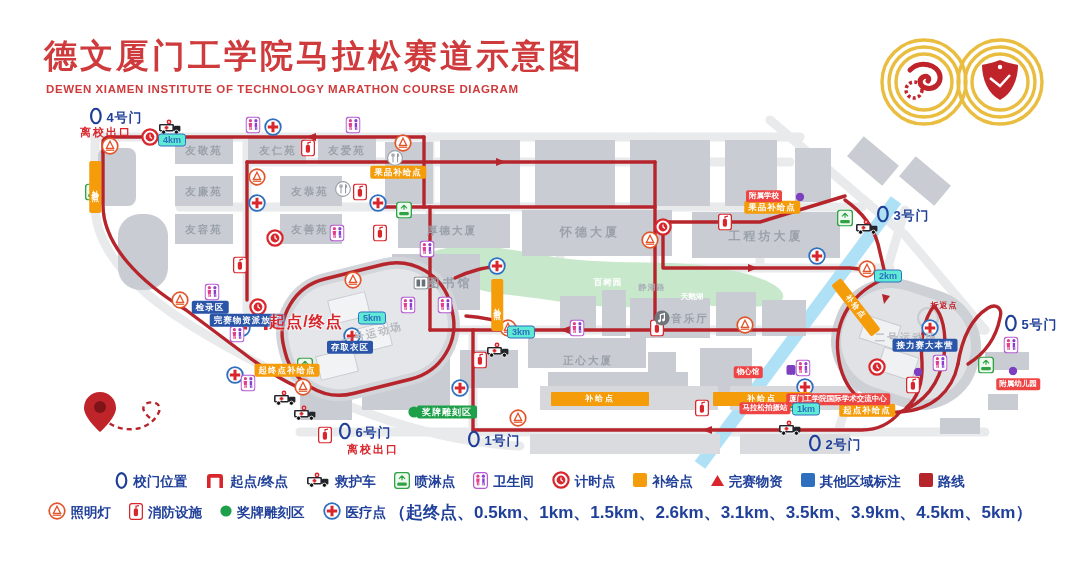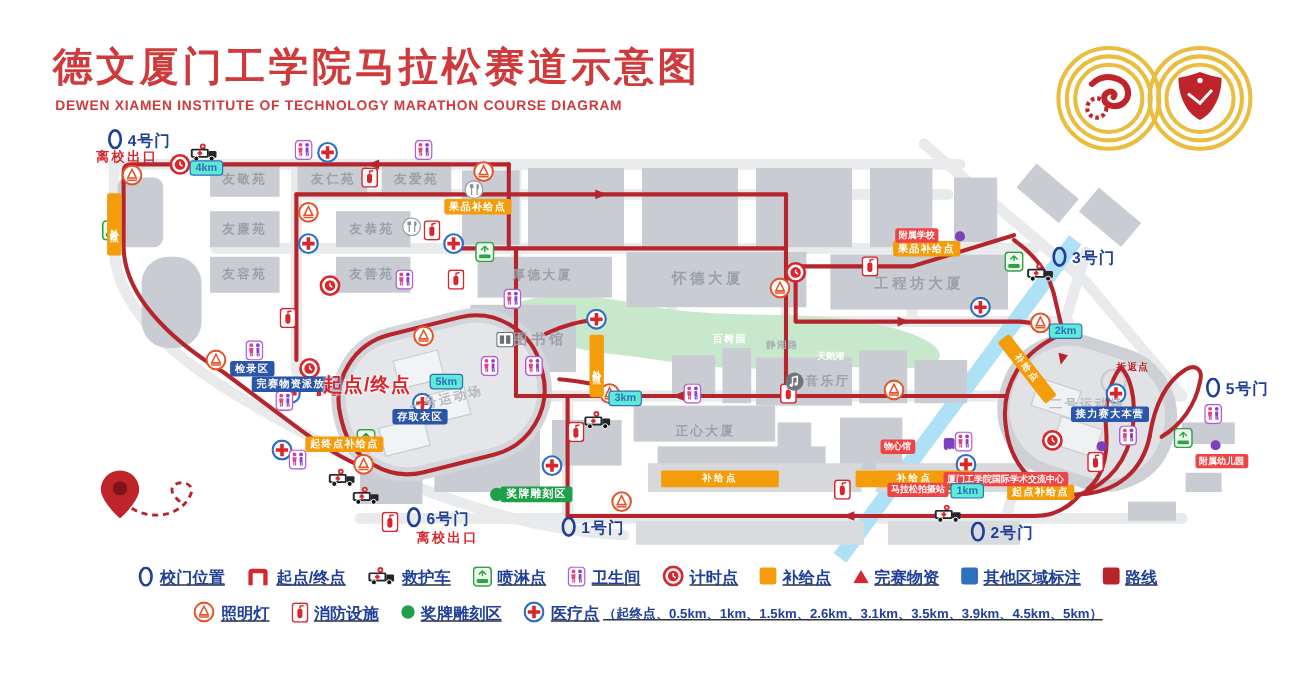--- a/index.html
+++ b/index.html
@@ -25,23 +25,23 @@
   .zobh{background:#f59c0a;color:#fff;font-size:8px;font-weight:bold;padding:3px 34px;border-radius:1px;letter-spacing:2px;}
   .zp{background:#ef4444;color:#fff;font-size:7.5px;font-weight:bold;padding:2px 3px;border-radius:2px;}
   .zpv{background:#7b3fc0;color:#fff;font-size:7px;font-weight:bold;padding:3px 1px;border-radius:2px;writing-mode:vertical-rl;letter-spacing:1px;}
   .zg{background:#1ea04a;color:#fff;font-size:9px;font-weight:bold;padding:2px 5px;border-radius:2px;letter-spacing:1px;}
   .zr{color:#c0242b;font-size:8px;font-weight:bold;letter-spacing:1px;}
   .zrb{color:#d8262c;font-size:16px;font-weight:bold;letter-spacing:1px;text-shadow:0 0 3px #fff,0 0 3px #fff;}
   .kmt{background:#5eead4;border:1.5px solid #2e6fc0;color:#2e6fc0;font-size:9px;font-weight:bold;padding:1px 4px;border-radius:3px;}
   .gate{color:#1f3e97;font-size:13px;font-weight:bold;gap:4px;letter-spacing:1px;}
   .exit{color:#d8262c;font-size:11px;font-weight:bold;letter-spacing:2px;}
   .legend{position:absolute;left:0;right:0;top:462px;z-index:5;}
-  .legend .row{display:flex;justify-content:center;align-items:center;gap:18px;margin-top:9px;text-decoration:underline;}
+  .legend .row{display:flex;justify-content:center;align-items:center;gap:18px;margin-top:9px;}
   .legend .it{display:flex;align-items:center;gap:5px;color:#20409a;font-size:13.5px;font-weight:bold;}
-  .legend .note{font-size:11px;font-weight:bold;color:#20409a;margin-left:-2px;}
+  .legend .note{font-size:17px;font-weight:bold;color:#20409a;margin-left:-2px;}
   .sq{width:14px;height:14px;display:inline-block;border-radius:2px;}
   .logos{position:absolute;right:28px;top:34px;z-index:5;}
 </style>
 </head>
 <body>
 
 <div class="hdr">
   <h1>德文厦门工学院马拉松赛道示意图</h1>
   <h2>DEWEN XIAMEN INSTITUTE OF TECHNOLOGY MARATHON COURSE DIAGRAM</h2>
 </div>

